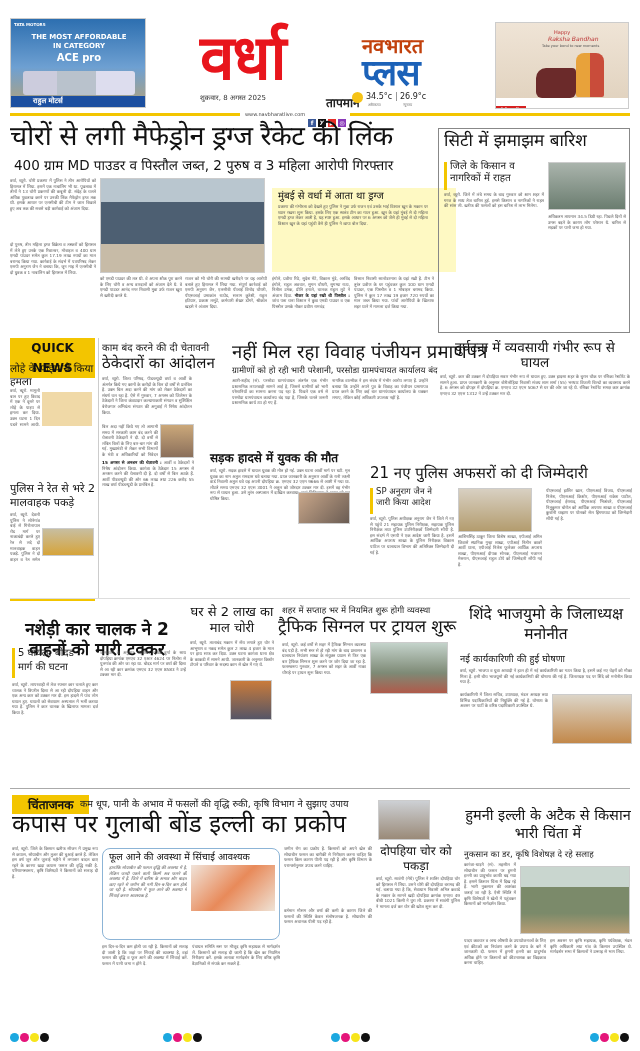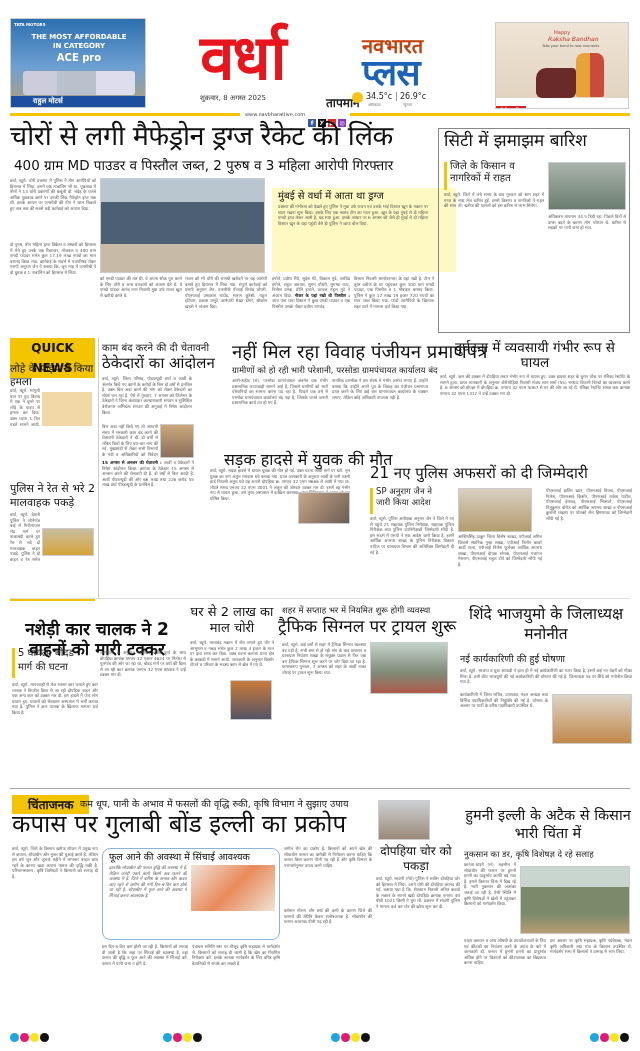--- a/index.html
+++ b/index.html
@@ -105,21 +105,21 @@
 <div class="abs txt" style="left:102px;top:460px;width:92px;height:100px"><b style="color:#111">15 अगस्त से अनशन की चेतावनी :</b> <span>आर्वी व ठेकेदारों ने निषेध आंदोलन किया. कारंजा के ठेकेदार 15 अगस्त से अनशन करने की चेतावनी दी है. दो वर्षों से बिल अटके हैं. आर्वी पीडब्ल्यूडी की ओर 66 लाख तथा 226 करोड़ 55 लाख वर्धा पीडब्ल्यूडी के प्रलंबित है.</span></div>
 
 <div class="abs hl" style="left:232px;top:342px;font-size:18.5px;font-weight:normal">नहीं मिल रहा विवाह पंजीयन प्रमाणपत्र</div>
 <div class="abs" style="left:232px;top:364px;font-size:8.5px">ग्रामीणों को हो रही भारी परेशानी, परसोडा ग्रामपंचायत कार्यालय बंद</div>
 <div class="abs txt" style="left:232px;top:378px;width:96px;height:60px">आष्टी-शहीद (सं). परसोडा ग्रामपंचायत अंतर्गत एक गंभीर प्रशासनिक लापरवाही सामने आई है, जिससे ग्रामीणों को भारी परेशानियों का सामना करना पड़ रहा है. पिछले एक वर्ष से परसोडा ग्रामपंचायत कार्यालय बंद पड़ा है, जिसके चलते जरूरी प्रशासनिक कार्य ठप हो गए हैं.</div>
 <div class="abs txt" style="left:332px;top:378px;width:96px;height:60px">नागरिक वाल्मीक ने इस संबंध में गंभीर आरोप लगाए हैं. उन्होंने बताया कि उन्होंने अपने पुत्र के विवाह का पंजीयन प्रमाणपत्र प्राप्त करने के लिए कई बार ग्रामपंचायत कार्यालय के चक्कर लगाए, लेकिन कोई अधिकारी उपलब्ध नहीं है.</div>
 
 <div class="abs hl" style="left:440px;top:340px;width:190px;text-align:center;font-size:13.5px;font-weight:normal;line-height:15px">दुर्घटना में व्यवसायी गंभीर रूप से घायल</div>
 <div class="abs txt" style="left:440px;top:374px;width:190px;height:72px">वर्धा, ब्यूरो. कार की टक्कर में दोपहिया सवार गंभीर रूप से घायल हुए. उक्त हादसा शहर के बुरान चौक पर रसिका रेस्टोरेंट के सामने हुआ. प्राप्त जानकारी के अनुसार बोरीलोहिया निवासी संजय शाम शर्मा (55) भरधाट विजली बिल्डो का व्यवसाय करते है. 6 अगस्त को दोपहर में दोपहिया क्र. एमएच 32 एएम 5067 से घर की ओर जा रहे थे. रसिका रेस्टोरेंट समक्ष कार क्रमांक एमएच 32 एएस 1312 ने उन्हें टक्कर मार दी.</div>
 
-<div class="abs hl" style="left:224px;top:452px;font-size:16px;font-weight:normal">सड़क हादसे में युवक की मौत</div>
+<div class="abs hl" style="left:210px;top:452px;font-size:12px;font-weight:bold">सड़क हादसे में युवक की मौत</div>
 <div class="abs txt" style="left:210px;top:468px;width:140px;height:96px">वर्धा, ब्यूरो. सड़क हादसे में घायल युवक की मौत हो गई. उक्त घटना आर्वी मार्ग पर घटी. मृत युवक का नाम अतुल रामदास घवे बताया गया. प्राप्त जानकारी के अनुसार आर्वी के रानी लक्ष्मी वार्ड निवासी अतुल घवे यह अपनी दोपहिया क्र. एमएच 32 एएम 9666 से आष्टी में गया था. लौटते समय एमएच 32 एएस 3001 ने अतुल को जोरदार टक्कर मार दी. इसमें वह गंभीर रूप से घायल हुआ. उसे तुरंत अस्पताल में दाखिल करवाया. जहां चिकित्सक ने अतुल को मृत घोषित किया.</div>
 <div class="abs photo" style="left:298px;top:492px;width:52px;height:32px;background:linear-gradient(135deg,#c9a78a,#6a5c53)"></div>
 
 <div class="abs hl" style="left:370px;top:466px;font-size:15px;font-weight:normal">21 नए पुलिस अफसरों को दी जिम्मेदारी</div>
 <div class="abs vbar" style="left:370px;top:488px;height:26px"></div>
 <div class="abs" style="left:376px;top:486px;width:68px;font-size:8.5px;line-height:11px">SP अनुराग जैन ने जारी किया आदेश</div>
 <div class="abs txt" style="left:370px;top:516px;width:84px;height:70px">वर्धा, ब्यूरो. पुलिस अधीक्षक अनुराग जैन ने जिले में नए से पहुंचे 21 सहायक पुलिस निरीक्षक, सहायक पुलिस निरीक्षक तथा पुलिस उपनिरीक्षकों जिम्मेदारी सौंपी है. इस संदर्भ में एसपी ने एक आदेश जारी किया है. इसमें आर्थिक अपराध शाखा के पुलिस निरीक्षक विकास पाटिल पर यातायात विभाग की अतिरिक्त जिम्मेदारी दी गई है.</div>
 <div class="abs photo" style="left:458px;top:488px;width:74px;height:44px;background:linear-gradient(#d8d0c2,#b39c6e)"></div>
 <div class="abs txt" style="left:458px;top:534px;width:84px;height:52px">आशिषसिंह ठाकुर जिला विशेष शाखा, एपीआई अमित जिवासे स्थानिक गुन्हा शाखा, एपीआई नितीन कावरे आर्वी थाना, एपीआई निलेश फुलेकर आर्थिक अपराध शाखा, पीएसआई दीपक सोनक, पीएसआई गजानन मेसराम, पीएसआई राहुल टोपे को जिम्मेदारी सौंपी गई है.</div>
 <div class="abs txt" style="left:546px;top:488px;width:86px;height:98px">पीएसआई हाशिर खान, पीएसआई विजय, पीएसआई निलेश, पीएसआई किशोर, पीएसआई राकेश पाटील, पीएसआई ईरशाद, पीएसआई भितांबरे, पीएसआई नितुकुमार बोरोत को आर्थिक अपराध शाखा व पीएसआई कुर्बानी चव्हाण पर पोलको सेल हिंगणघाट को जिम्मेदारी सौंपी गई है.</div>

